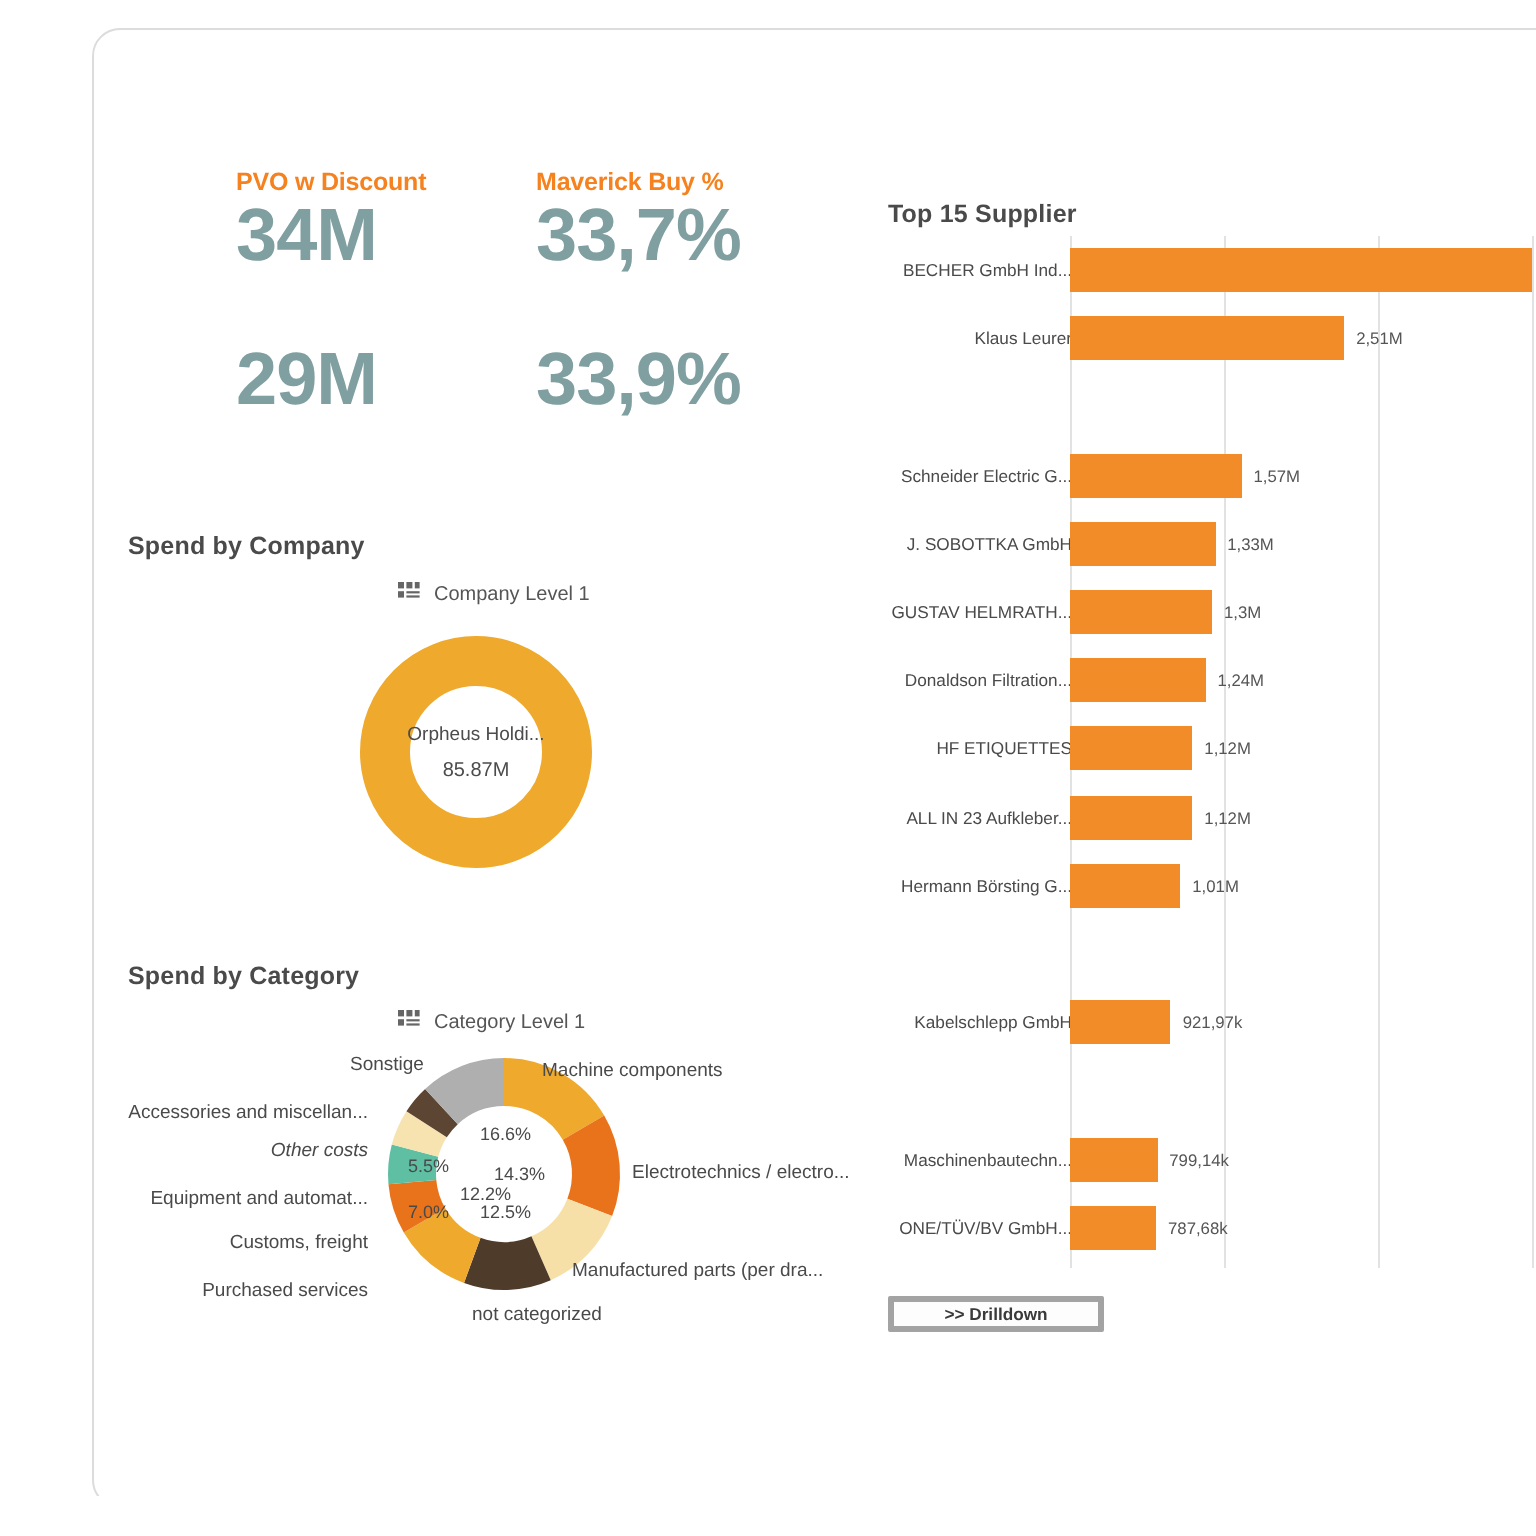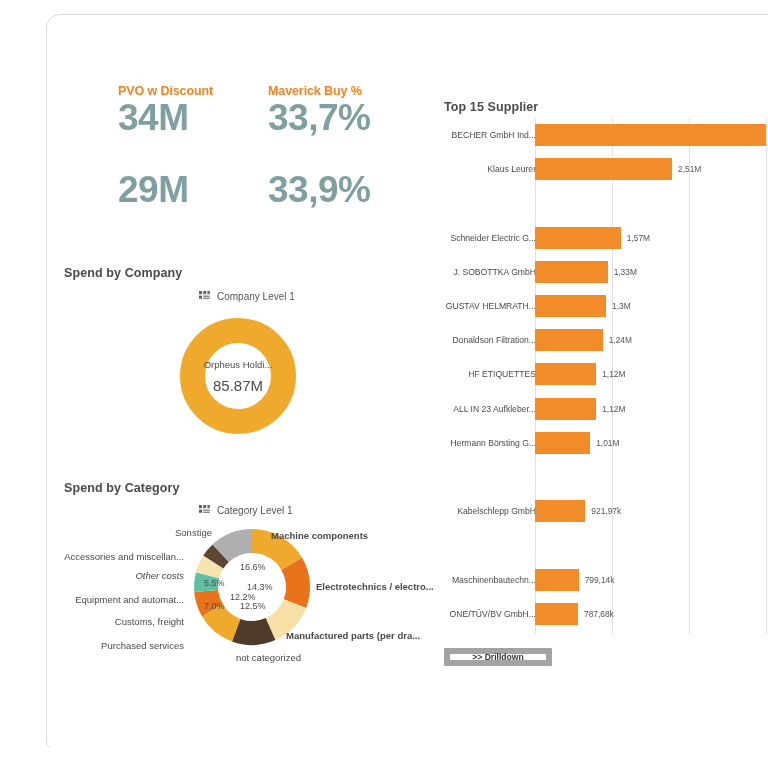--- a/index.html
+++ b/index.html
@@ -84,38 +84,38 @@
     position: absolute;
     left: 0; top: 0; right: 0; bottom: 0;
     display: flex; flex-direction: column;
     align-items: center; justify-content: center;
     pointer-events: none;
   }
   .donut-center .lbl {
     font-size: 9.5px; color: #4c4c4c; white-space: nowrap;
   }
   .donut-center .val {
-    font-size: 15px; color: #4c4c4c; margin-top: 7px;
+    font-size: 10px; color: #4c4c4c; margin-top: 7px;
   }
 
   
   .pct {
     position: absolute;
     font-size: 9px;
     color: #4a4a4a;
     white-space: nowrap;
   }
   
   .cat-lbl {
     position: absolute;
     font-size: 9.5px;
     color: #4a4a4a;
     white-space: nowrap;
   }
-  .cat-lbl.right { text-align: right; font-weight: bold; }
+  .cat-lbl.right { text-align: right; }
   .cat-lbl.left  { text-align: right; }
 
   
   #bars {
     position: absolute;
     left: 412px; top: 118px;
     width: 330px; height: 516px;
   }
   .grid-line {
     position: absolute;
@@ -152,21 +152,21 @@
     font-size: 8.4px;
     color: #555;
     white-space: nowrap;
   }
 
   
   #drilldown-btn {
     position: absolute;
     left: 412px; top: 648px;
     width: 108px; height: 18px;
-    border: 6px solid #a3a3a3;
+    border: 3px solid #a3a3a3;
     background: #fdfdfd;
     color: #3a3a3a;
     font-size: 8.6px;
     font-weight: bold;
     display: flex;
     align-items: center;
     justify-content: center;
     border-radius: 1px;
     cursor: pointer;
   }

